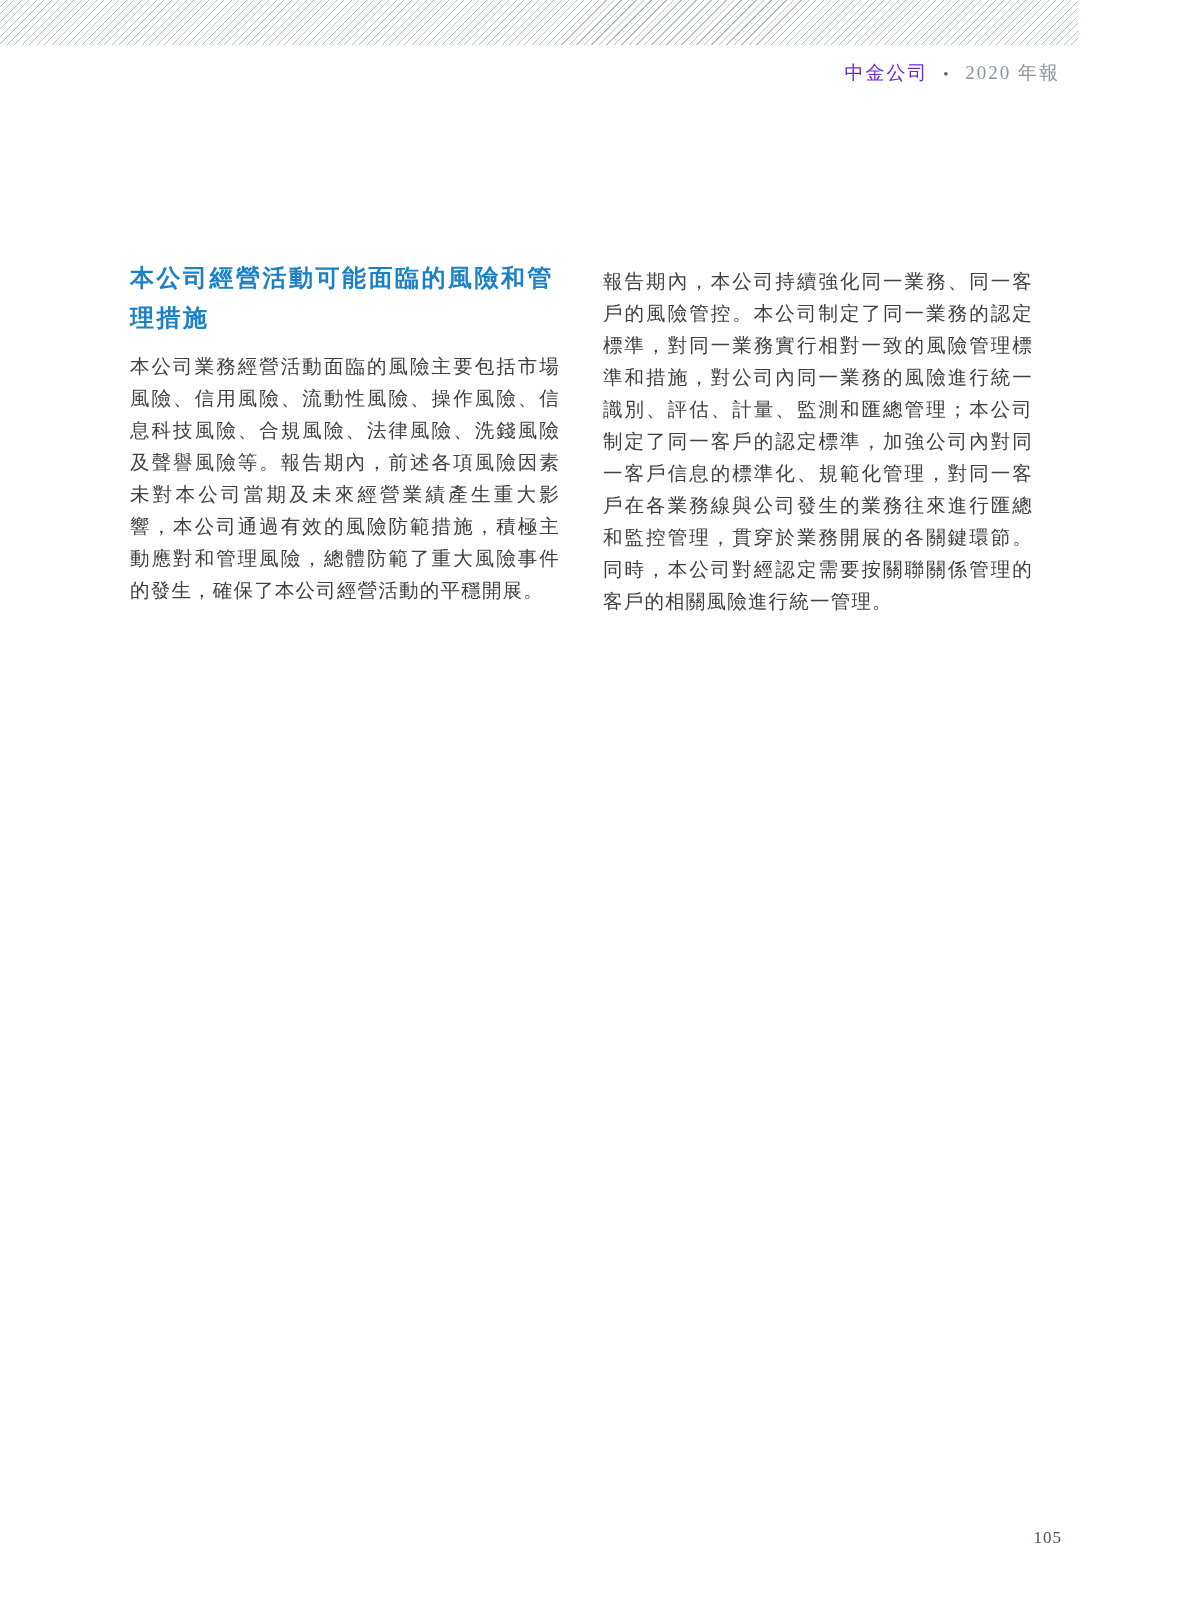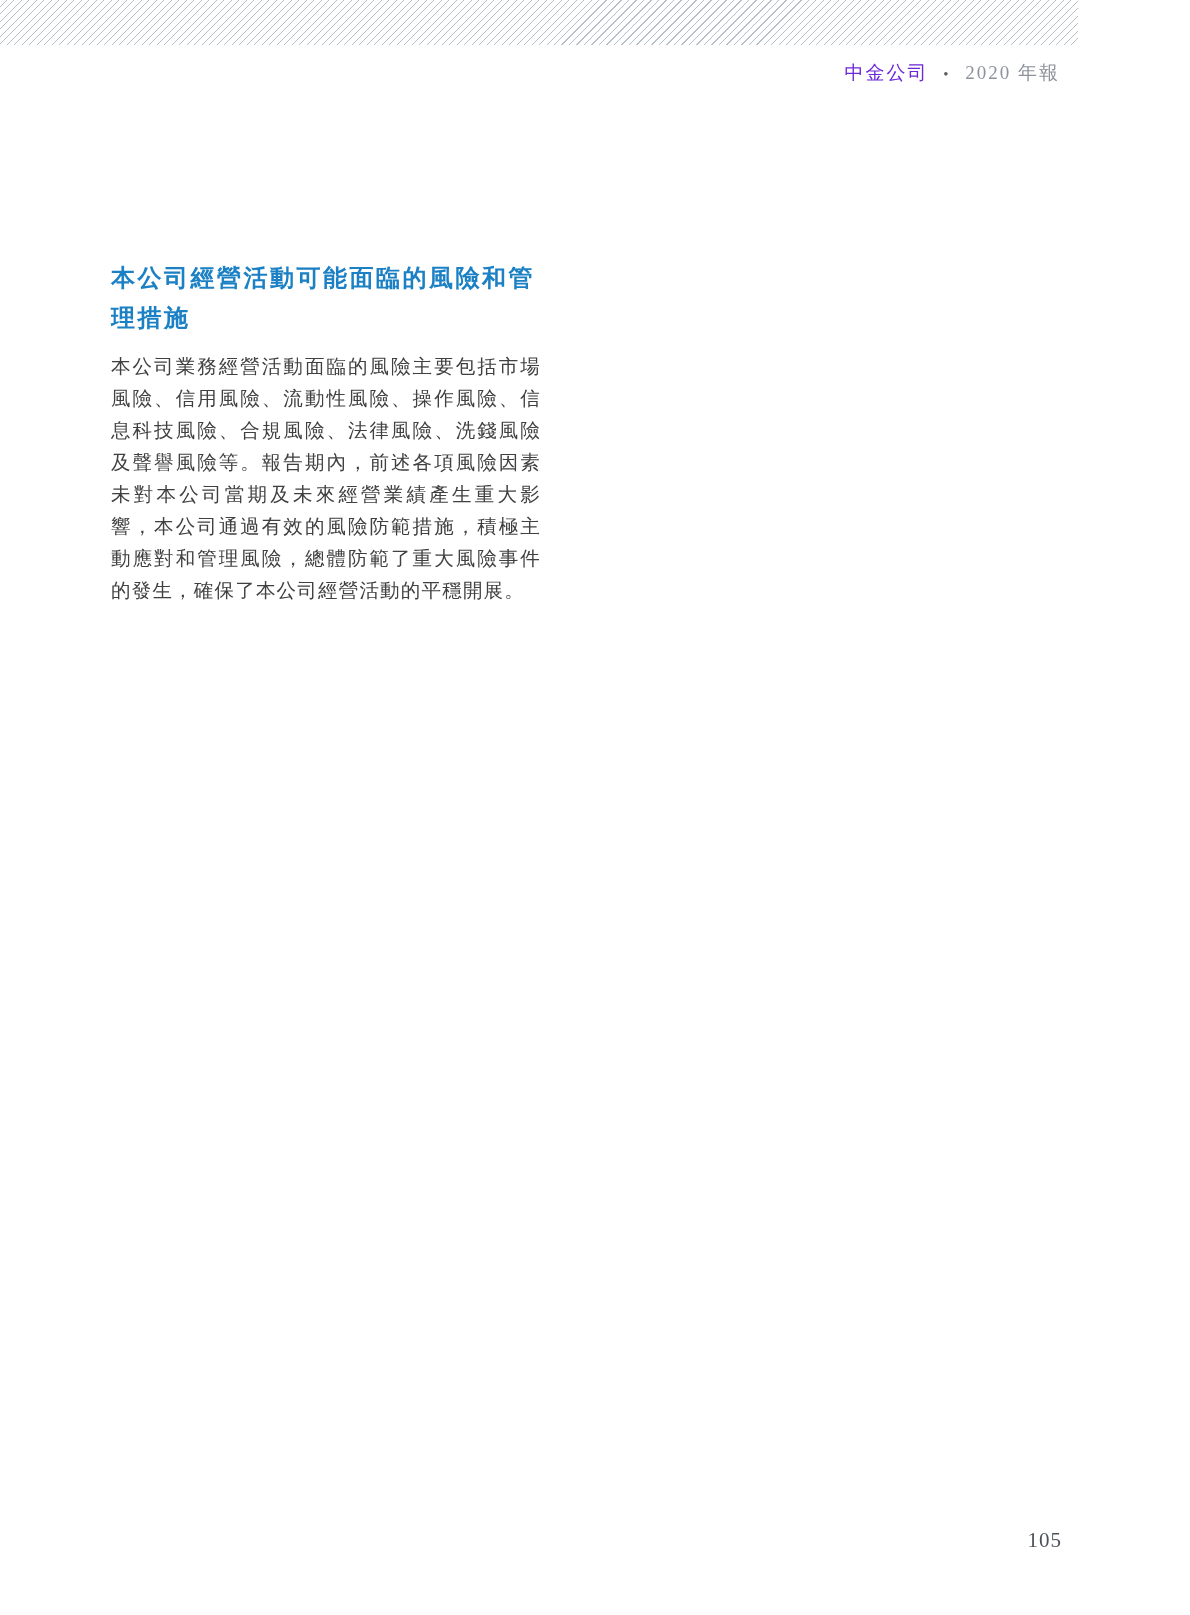--- a/index.html
+++ b/index.html
@@ -43,21 +43,21 @@
     white-space: nowrap;
   }
   .running-header .brand { color: #6d28d9; }
   .running-header .dot   { color: #5a5f66; margin: 0 8px; font-size: 15px; }
   .running-header .edition { color: #8d929b; }
 
   
   .content {
     position: absolute;
     top: 258px;
-    left: 111px;
+    left: 130px;
     width: 933px;
     display: flex;
     gap: 43px;
   }
   .col {
     width: 430px;
     flex: 0 0 430px;
   }
   .col-right { padding-top: 7px; }
 
@@ -81,21 +81,21 @@
   }
   .body-par + .body-par { margin-top: 34px; }
   .col-left .body-par:first-of-type { margin-top: 0; }
 
   
   .page-number {
     position: absolute;
     top: 1528px;
     right: 128px;
     font-family: "Liberation Serif", serif;
-    font-size: 21px;
+    font-size: 17px;
     letter-spacing: 1px;
     color: #4d525a;
   }
 </style>
 </head>
 <body>
 
 <div class="stripe-band"></div>
 
 <div class="running-header">
@@ -103,16 +103,17 @@
   <span class="dot">•</span>
   <span class="edition">2020 年報</span>
 </div>
 
 <div class="content">
   <div class="col col-left">
     <h1 class="article-heading">本公司經營活動可能面臨的風險和管理措施</h1>
     <p class="body-par">本公司業務經營活動面臨的風險主要包括市場風險、信用風險、流動性風險、操作風險、信息科技風險、合規風險、法律風險、洗錢風險及聲譽風險等。報告期內，前述各項風險因素未對本公司當期及未來經營業績產生重大影響，本公司通過有效的風險防範措施，積極主動應對和管理風險，總體防範了重大風險事件的發生，確保了本公司經營活動的平穩開展。</p>
   </div>
   <div class="col col-right">
+    <p class="body-par">報告期內，本公司持續強化同一業務、同一客戶的風險管控。本公司制定了同一業務的認定標準，對同一業務實行相對一致的風險管理標準和措施，對公司內同一業務的風險進行統一識別、評估、計量、監測和匯總管理；本公司制定了同一客戶的認定標準，加強公司內對同一客戶信息的標準化、規範化管理，對同一客戶在各業務線與公司發生的業務往來進行匯總和監控管理，貫穿於業務開展的各關鍵環節。同時，本公司對經認定需要按關聯關係管理的客戶的相關風險進行統一管理。</p>
   </div>
 </div>
 
 <div class="page-number">105</div>
 
 </body></html>

